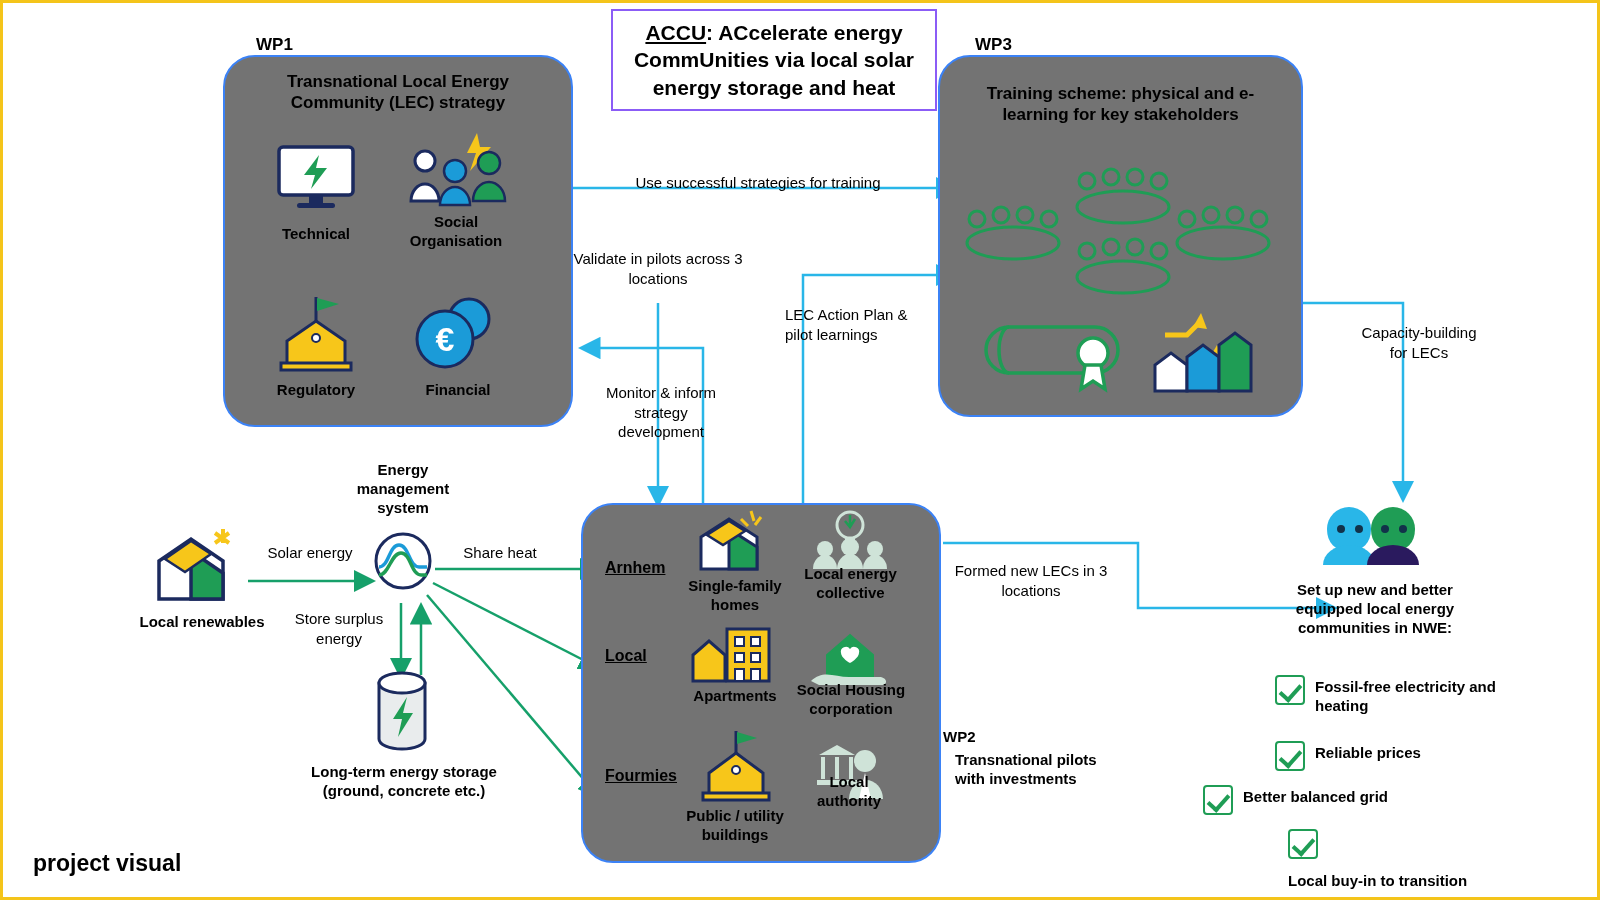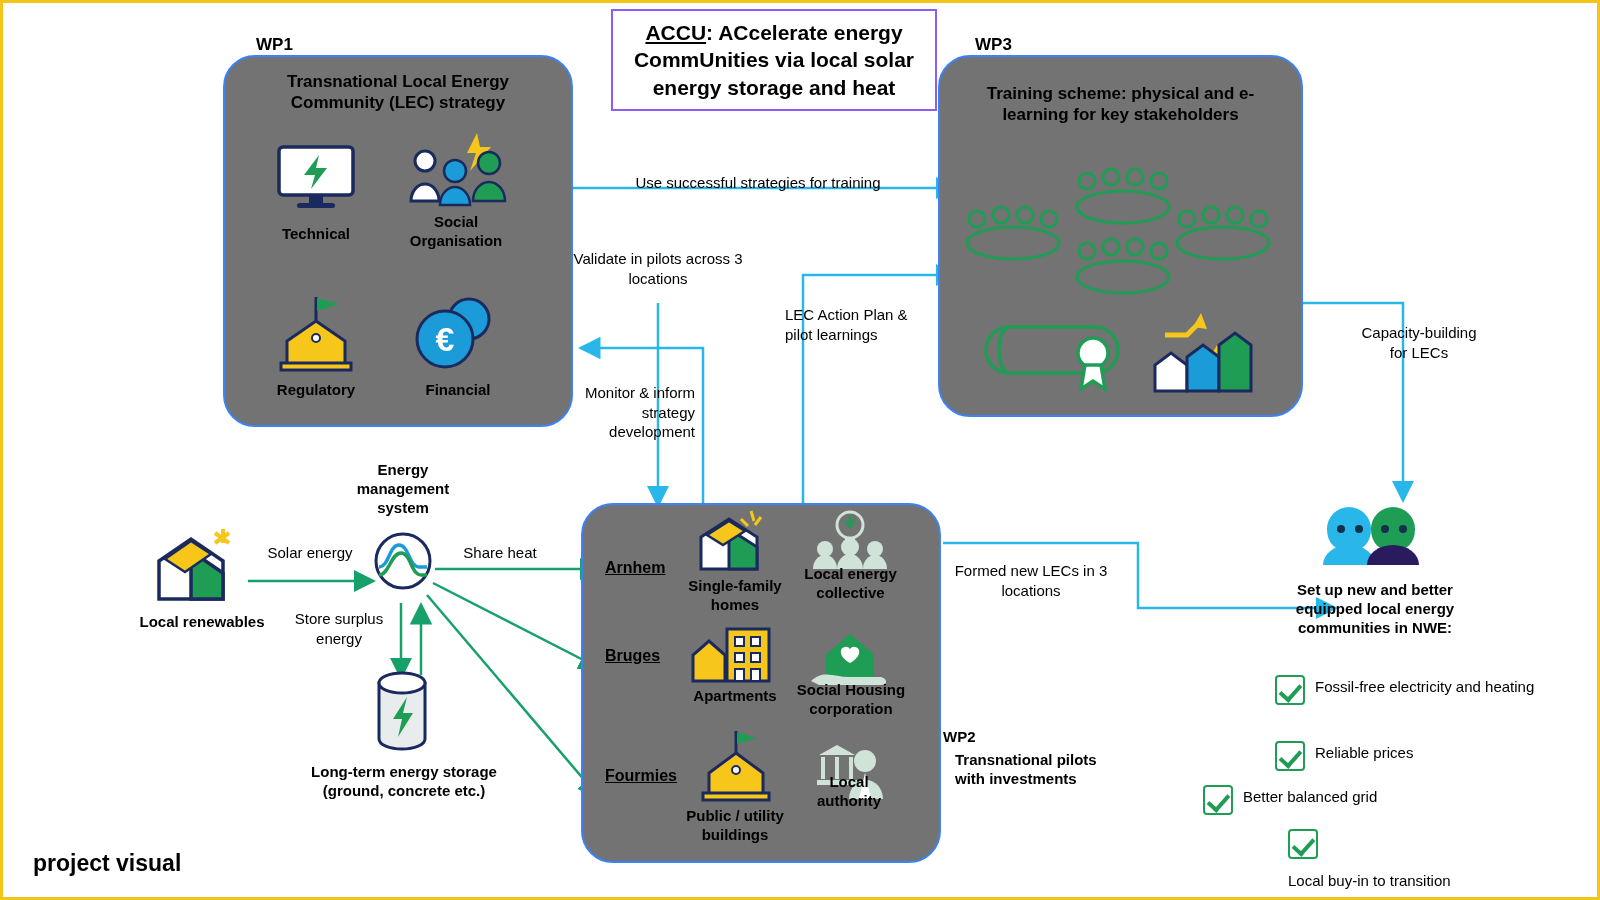--- a/index.html
+++ b/index.html
@@ -109,21 +109,21 @@
     content:"";
     position:absolute;
     left:7px;top:3px;
     width:9px;height:17px;
     border:solid #1f9d55;
     border-width:0 4px 4px 0;
     transform:rotate(42deg);
   }
   .outcome-text{
     font-size:15px;
-    font-weight:normal;
+    font-weight:bold;
     color:#000;
     line-height:1.25;
     padding-top:3px;
   }
   .icon{position:absolute;}
 </style>
 </head>
 <body>
 
 <div id="root">
@@ -277,21 +277,21 @@
     <rect x="34" y="29" width="10" height="5" fill="#cfe3d8"></rect>
     <circle cx="14" cy="40" r="8" fill="#cfe3d8"></circle>
       <path d="M2,60 a12,14 0 0 1 24,0 z" fill="#cfe3d8"></path>
     <circle cx="39" cy="38" r="9" fill="#cfe3d8"></circle>
       <path d="M26,60 a13,15 0 0 1 26,0 z" fill="#cfe3d8"></path>
     <circle cx="64" cy="40" r="8" fill="#cfe3d8"></circle>
       <path d="M52,60 a12,14 0 0 1 24,0 z" fill="#cfe3d8"></path>
   </svg>
   <div class="lbl bold" style="left:790px;top:562px;width:115px;">Local energy collective</div>
 
-  <div class="city" style="left:602px;top:644px;">Bruges</div>
+  <div class="city" style="left:602px;top:644px;">Local</div>
   <svg class="icon" style="left:686px;top:618px;width:86px;height:62px;" viewBox="0 0 86 62">
     <path d="M4,60 L4,34 L20,20 L36,34 L36,60 Z" fill="#f7c61a" stroke="#1b2a5e" stroke-width="3"></path>
     <rect x="38" y="8" width="42" height="52" fill="#f7c61a" stroke="#1b2a5e" stroke-width="3"></rect>
     <g fill="#fff" stroke="#1b2a5e" stroke-width="2">
       <rect x="46" y="16" width="9" height="9"></rect>
         <rect x="62" y="16" width="9" height="9"></rect>
       <rect x="46" y="32" width="9" height="9"></rect>
         <rect x="62" y="32" width="9" height="9"></rect>
       <rect x="46" y="48" width="9" height="12"></rect>
         <rect x="62" y="48" width="9" height="12"></rect>
@@ -347,21 +347,21 @@
     <path d="M34,26 L20,48 L29,48 L25,66 L40,42 L30,42 Z" fill="#1f9d55"></path>
   </svg>
   <div class="lbl bold" style="left:296px;top:760px;width:210px;">Long-term energy storage (ground, concrete etc.)</div>
 
   <div class="arrow-lbl" style="left:252px;top:540px;width:110px;">Solar energy</div>
   <div class="arrow-lbl" style="left:276px;top:606px;width:120px;">Store surplus energy</div>
   <div class="arrow-lbl" style="left:444px;top:540px;width:106px;text-align:center;">Share heat</div>
 
   <div class="arrow-lbl" style="left:610px;top:170px;width:290px;">Use successful strategies for training</div>
   <div class="arrow-lbl" style="left:570px;top:246px;width:170px;">Validate in pilots across 3 locations</div>
-  <div class="arrow-lbl" style="left:562px;top:380px;width:130px;text-align:right;">Monitor &amp; inform strategy development</div>
+  <div class="arrow-lbl" style="left:593px;top:380px;width:130px;">Monitor &amp; inform strategy development</div>
   <div class="arrow-lbl" style="left:782px;top:302px;width:150px;text-align:left;">LEC Action Plan &amp; pilot learnings</div>
   <div class="arrow-lbl" style="left:1356px;top:320px;width:120px;">Capacity-building for LECs</div>
   <div class="arrow-lbl" style="left:948px;top:558px;width:160px;">Formed new LECs in 3 locations</div>
 
   <svg class="icon" style="left:1318px;top:500px;width:104px;height:64px;" viewBox="0 0 104 64">
     <path d="M6,26 a22,22 0 0 1 44,0 c0,14 -8,22 -22,22 C14,48 6,40 6,26 z" fill="#29b6e8"></path>
     <path d="M2,62 a26,20 0 0 1 52,0 z" fill="#29b6e8"></path>
     <circle cx="20" cy="26" r="4" fill="#12324a"></circle>
       <circle cx="38" cy="26" r="4" fill="#12324a"></circle>
     <path d="M50,26 a22,22 0 0 1 44,0 c0,14 -8,22 -22,22 C58,48 50,40 50,26 z" fill="#1f9d55"></path>

